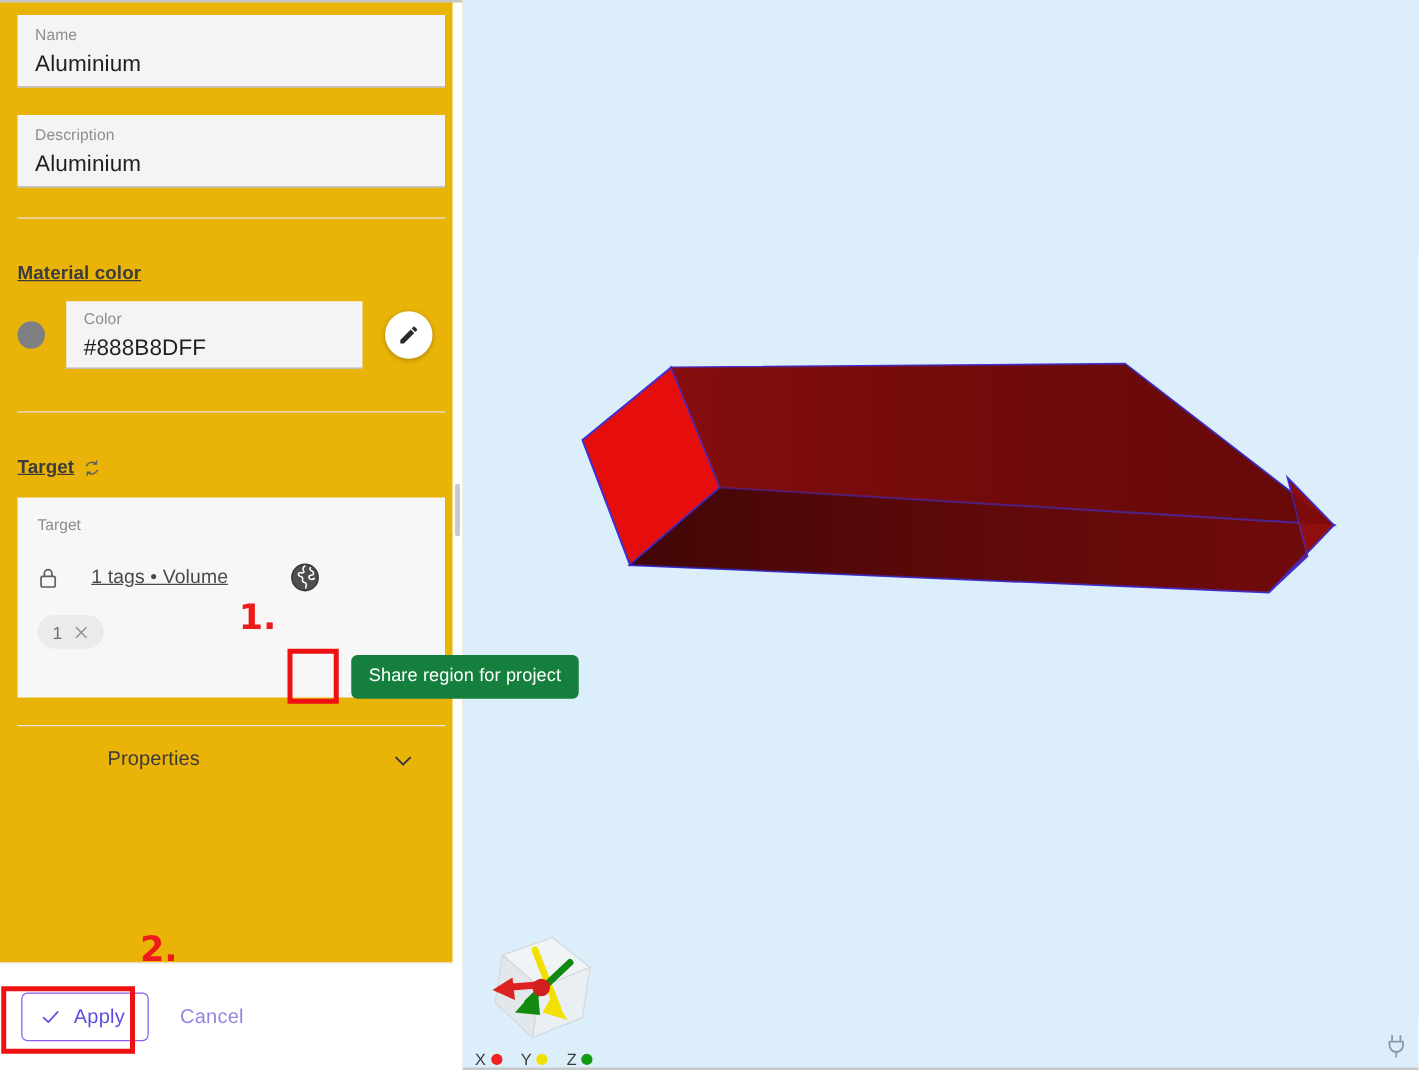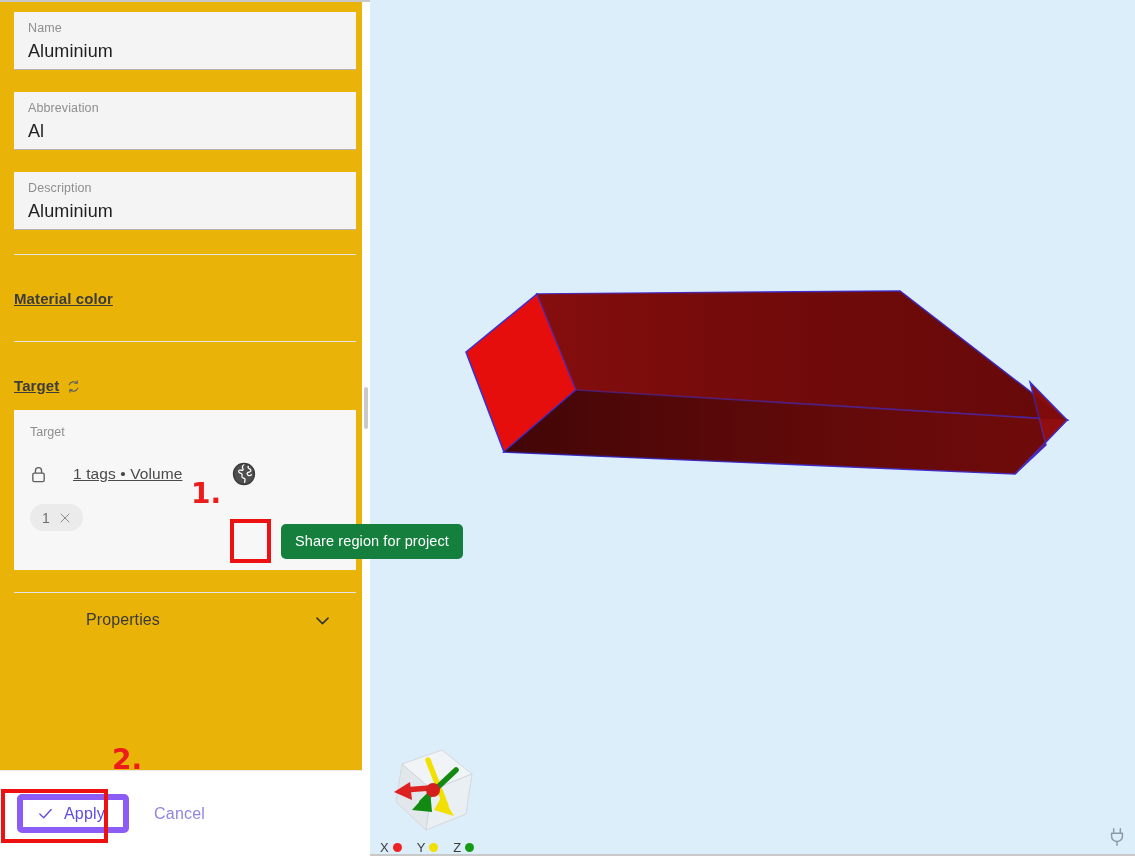--- a/index.html
+++ b/index.html
@@ -178,21 +178,21 @@
     border-top: 1px solid #e9e9e9;
     display: flex;
     align-items: center;
     padding-left: 17px;
     background: #ffffff;
   }
   .apply-btn {
     display: inline-flex;
     align-items: center;
     gap: 10px;
-    border: 6px solid #8b5cf6;
+    border: 1px solid #8b5cf6;
     border-radius: 5px;
     height: 39px;
     padding: 0 18px 0 14px;
     color: #5d4de0;
     font-size: 16px;
     background: #ffffff;
     letter-spacing: .2px;
   }
   .cancel-btn {
     color: #8f86e3;
@@ -294,36 +294,44 @@
 <div id="app">
 
   <div id="panel">
     <div id="panel-scroll">
 
       <div class="field">
         <div class="field-label">Name</div>
         <div class="field-value">Aluminium</div>
       </div>
 
-      <div class="field" style="margin-top:22px;">
-        <div class="field-label">Abbreviation</div>
-        <div class="field-value">Al</div>
-      </div>
 
       <div class="field" style="margin-top:22px;">
         <div class="field-label">Description</div>
         <div class="field-value">Aluminium</div>
       </div>
 
       <div class="divider"></div>
 
       <div class="section-title">
         <span>Material color</span>
       </div>
 
+      <div class="color-row">
+        <div class="swatch" style="background:#7e8083;"></div>
+        <div class="color-field">
+          <div class="field-label">Color</div>
+          <div class="field-value" style="font-size:18px;">#888B8DFF</div>
+        </div>
+        <div class="fab">
+          <svg width="18" height="18" viewBox="0 0 24 24">
+            <path d="M3 17.2V21h3.8L17.9 9.9l-3.8-3.8L3 17.2zM20.7 7.1c.4-.4.4-1 0-1.4l-2.4-2.4c-.4-.4-1-.4-1.4 0l-1.8 1.8 3.8 3.8 1.8-1.8z" fill="#2b2b2b"></path>
+          </svg>
+        </div>
+      </div>
 
       <div class="divider" style="margin-top:34px;"></div>
 
       <div class="section-title">
         <span>Target</span>
         <svg width="15" height="15" viewBox="0 0 24 24">
           <path d="M17.6 6.4A8 8 0 0 0 5.1 9.1" fill="none" stroke="#5e5e5e" stroke-width="1.8" stroke-linecap="round"></path>
           <path d="M6.4 17.6A8 8 0 0 0 18.9 14.9" fill="none" stroke="#5e5e5e" stroke-width="1.8" stroke-linecap="round"></path>
           <path d="M17.9 2.8l0 3.9 -3.9 0" fill="none" stroke="#5e5e5e" stroke-width="1.8" stroke-linecap="round" stroke-linejoin="round"></path>
           <path d="M6.1 21.2l0-3.9 3.9 0" fill="none" stroke="#5e5e5e" stroke-width="1.8" stroke-linecap="round" stroke-linejoin="round"></path>

